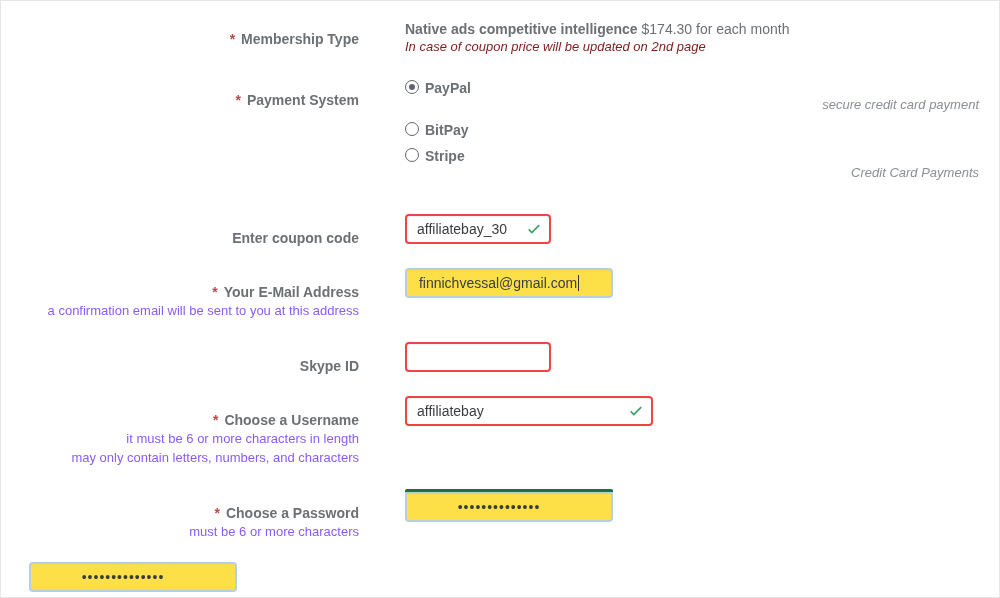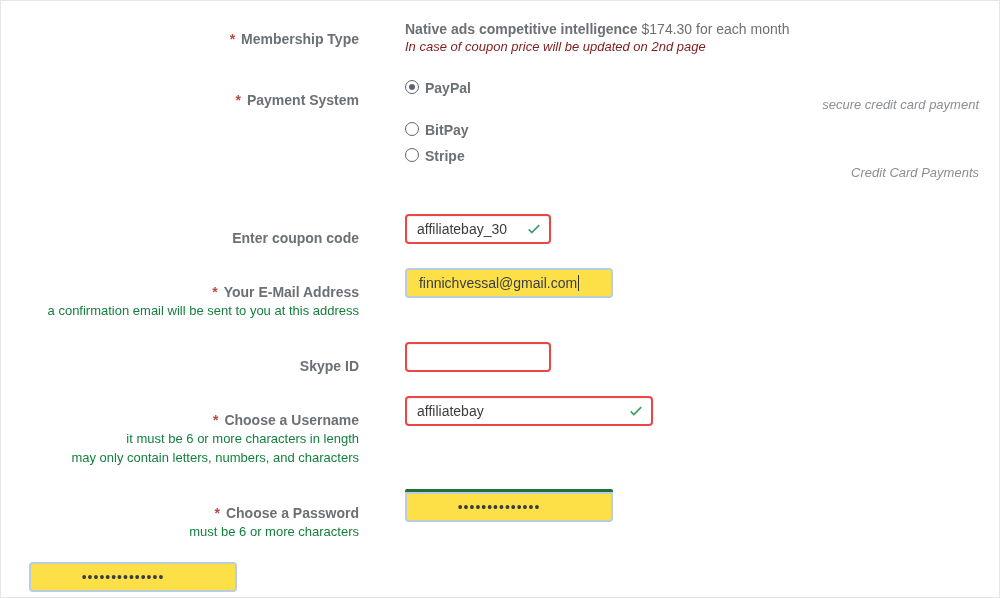--- a/index.html
+++ b/index.html
@@ -28,21 +28,21 @@
     margin-top:10px;
   }
   .input-col {
     flex:1;
     text-align:left;
     padding-right:20px;
     margin-left:28px;
   }
   .req { color:#b94a48; font-weight:700; margin-right:2px; }
   .label-main { font-weight:700; color:#6b7075; }
-  .hint { color:#15803d; font-size:13px; line-height:1.35; display:block; margin-top:2px; }
+  .hint { color:#8b5cf6; font-size:13px; line-height:1.35; display:block; margin-top:2px; }
   .value-strong { font-weight:700; color:#6b7075; }
   .value-plain { color:#6b7075; }
   .value-italic { font-style:italic; color:#7f1d1d; display:block; margin-top:2px; font-size:13px;}
   .radio-item { margin-bottom:10px; }
   .radio-line { display:flex; align-items:flex-start; gap:6px; }
   .radio-label { font-weight:700; color:#6b7075; }
   .radio-sub { font-style:italic; color:#8a8f94; font-size:13px; margin-left:22px; margin-top:1px;text-align:right;}
   .radio {
     width:14px; height:14px; border:1.5px solid #5f6570; border-radius:50%;
     display:inline-flex; align-items:center; justify-content:center;

